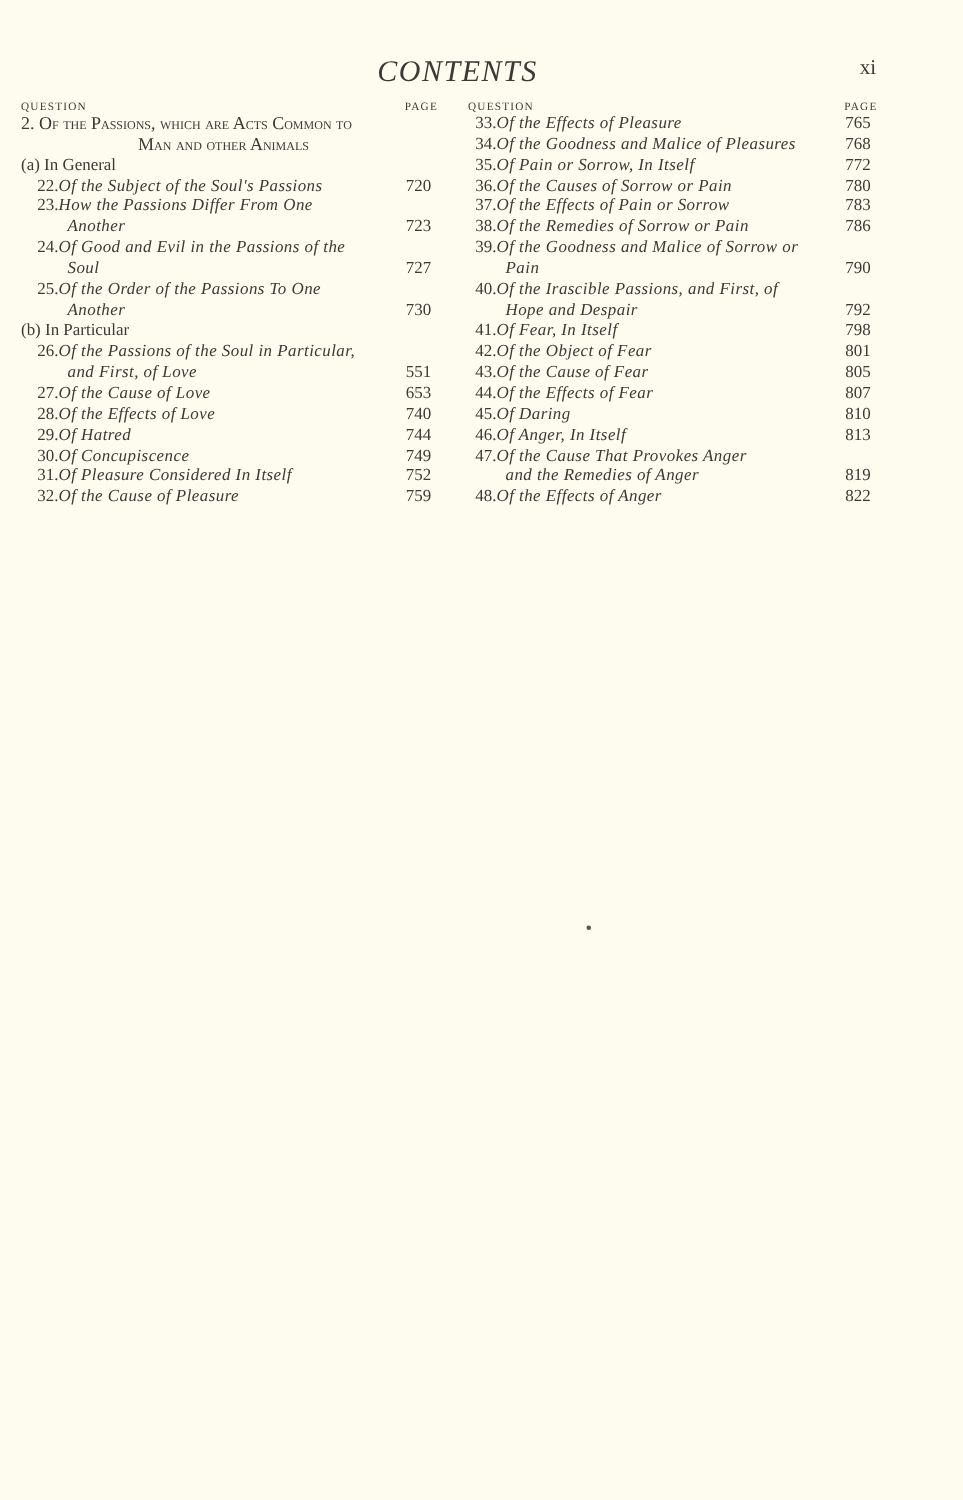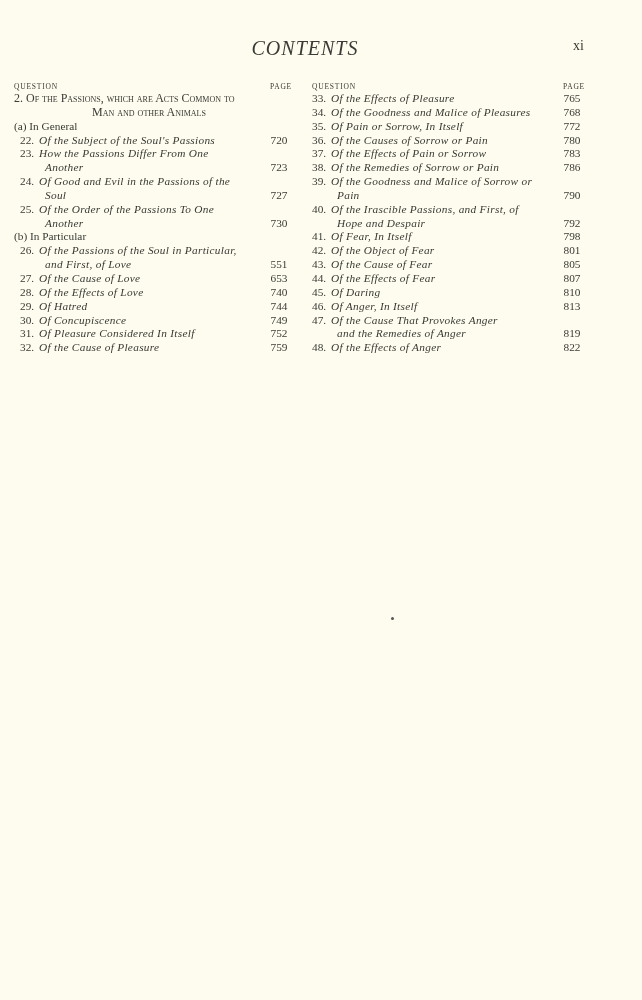--- a/index.html
+++ b/index.html
@@ -15,39 +15,39 @@
       position: absolute; top: 37px; left: 0; width: 642px; height: 20px;
     }
     .running-title {
       position: absolute; left: 0; width: 610px; text-align: center;
       font-style: italic; font-size: 20px; letter-spacing: 1px; top: 0;
     }
     .folio {
       position: absolute; right: 58px; top: 1px; font-size: 14px;
     }
     .col {
-      position: absolute; top: 82px;
+      position: absolute; top: 66px;
       font-size: 11.3px; line-height: 13.85px;
     }
     .col-left { left: 14px; width: 278px; }
     .col-right { left: 307px; width: 278px; }
     .col-head {
       display: flex; justify-content: space-between;
       font-size: 7.5px; letter-spacing: 0.8px; text-transform: uppercase;
       height: 10px; line-height: 10px; margin-bottom: 0px;
     }
     .col-right .col-head { padding-left: 5px; }
     .part-title {
       font-variant: small-caps; font-size: 12px; line-height: 13.85px;
     }
     .part-title .l2 { display: block; text-align: center; padding-right: 8px; }
     .sub-head { line-height: 13.85px; }
     .entry { position: relative; }
     .entry-line { display: flex; justify-content: space-between; }
-    .num { display: inline-block; width: 19px; text-align: left; font-style: normal; }
+    .num { display: inline-block; width: 19px; text-align: right; font-style: normal; }
     .ttl { font-style: italic; letter-spacing: 0.3px; }
     .cont { padding-left: 25px; }
     .pg { font-style: normal; width: 26px; text-align: center; }
     .col-left .entry { padding-left: 6px; }
     .col-right .entry { padding-left: 5px; }
     .speck {
       position: absolute; left: 391px; top: 617px; width: 3px; height: 3px;
       background: #555; border-radius: 50%;
     }
   </style>

